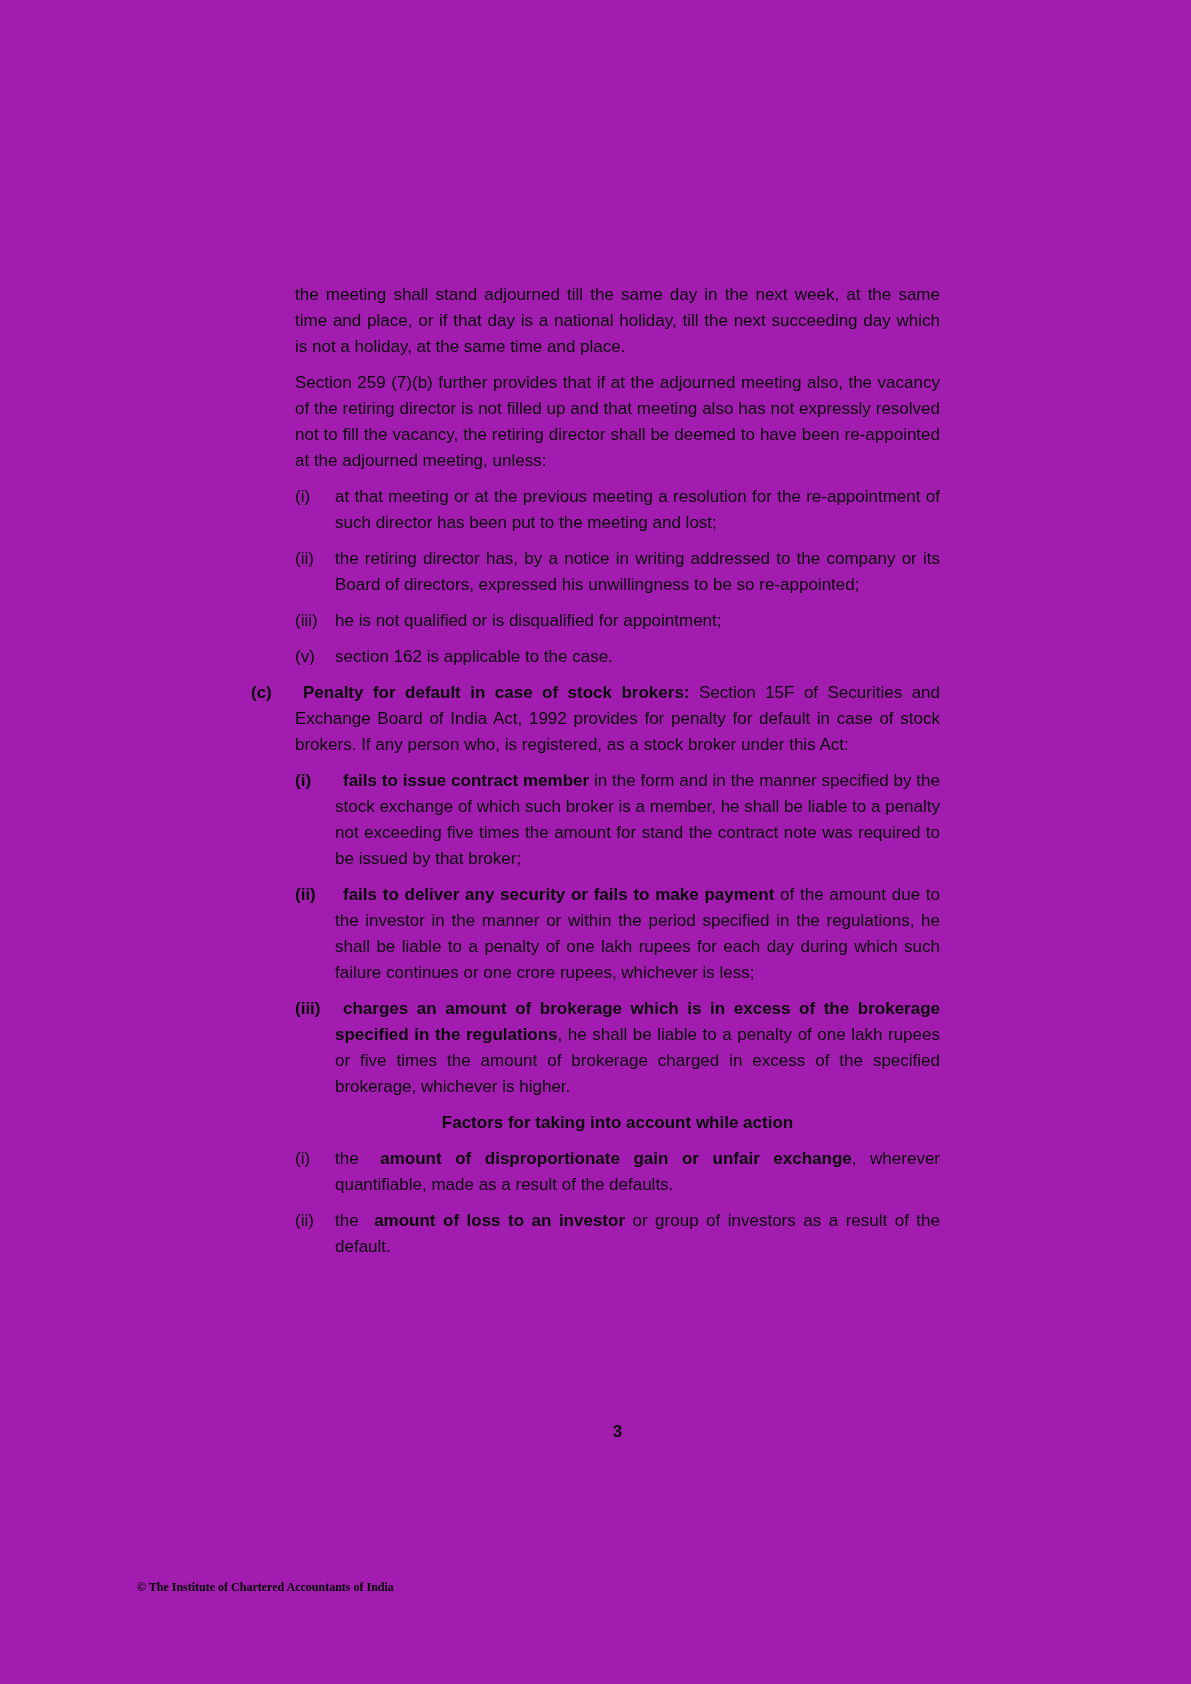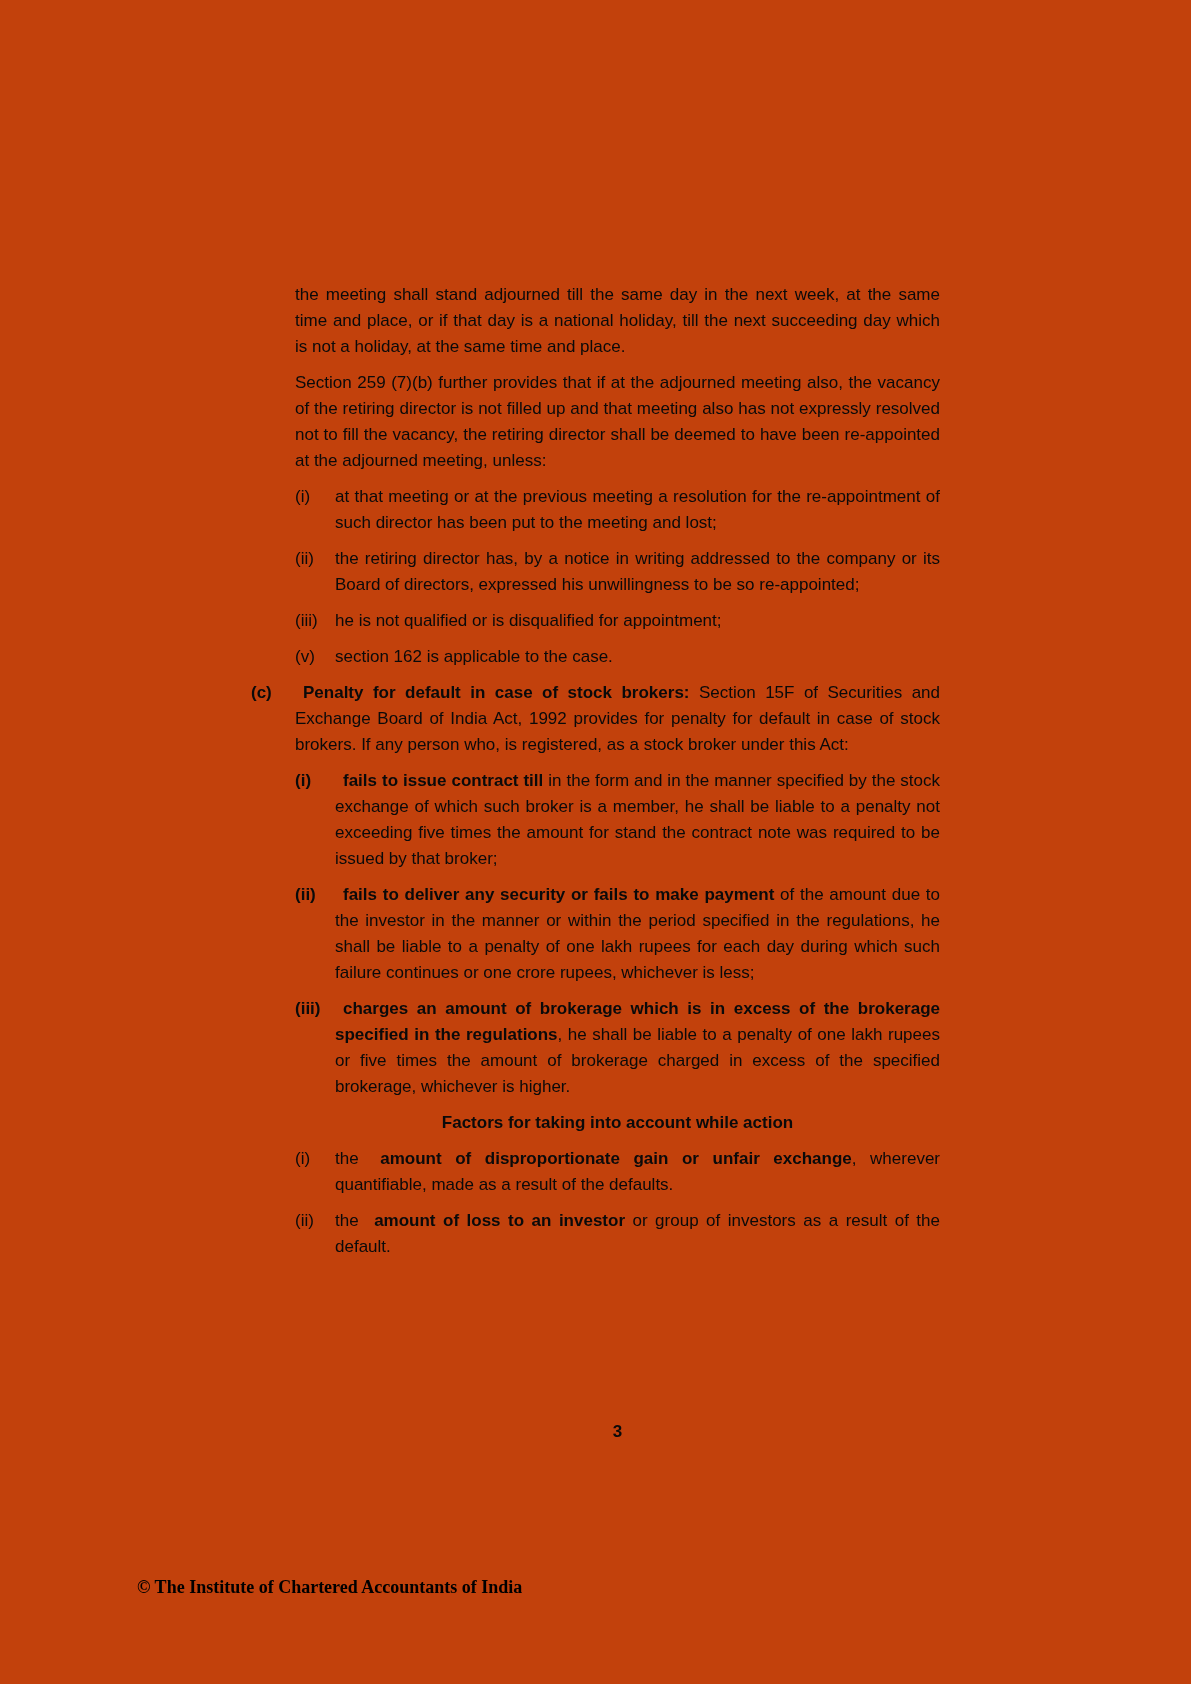--- a/index.html
+++ b/index.html
@@ -1,21 +1,21 @@
 <!DOCTYPE html>
 <html><head>
 <meta charset="utf-8">
 <style>
   * { margin: 0; padding: 0; box-sizing: border-box; }
   html, body { background: #ffffff; }
   .page {
     position: relative;
     width: 1191px;
     height: 1684px;
-    background: #c2410c;
+    background: #a21caf;
     font-family: "Liberation Sans", sans-serif;
     font-size: 17px;
     line-height: 26px;
     color: #0a0a0a;
     overflow: hidden;
   }
   .content {
     position: absolute;
     left: 251px;
     top: 282px;
@@ -54,21 +54,21 @@
     top: 1419px;
     text-align: center;
     font-weight: bold;
   }
   .footer {
     position: absolute;
     left: 137px;
     top: 1574px;
     font-family: "Liberation Serif", serif;
     font-weight: bold;
-    font-size: 18px;
+    font-size: 12px;
     color: #000000;
   }
 </style>
 </head>
 <body>
 
 <div class="page">
   <div class="content">
 
     <p class="para">the meeting shall stand adjourned till the same day in the next week, at the same time and place, or if that day is a national holiday, till the next succeeding day which is not a holiday, at the same time and place.</p>
@@ -92,21 +92,21 @@
       <div class="txt">section 162 is applicable to the case.</div>
     </div>
 
     <div class="item-c">
       <span class="marker">(c)</span>
       <div class="txt"><b>Penalty for default in case of stock brokers:</b><span> Section 15F of Securities and Exchange Board of India Act, 1992 provides for penalty for default in case of stock brokers. If any person who, is registered, as a stock broker under this Act:</span></div>
     </div>
 
     <div class="li bold-marker">
       <span class="marker">(i)</span>
-      <div class="txt"><b>fails to issue contract till</b><span> in the form and in the manner specified by the stock exchange of which such broker is a member, he shall be liable to a penalty not exceeding five times the amount for stand the contract note was required to be issued by that broker;</span></div>
+      <div class="txt"><b>fails to issue contract member</b><span> in the form and in the manner specified by the stock exchange of which such broker is a member, he shall be liable to a penalty not exceeding five times the amount for stand the contract note was required to be issued by that broker;</span></div>
     </div>
     <div class="li bold-marker">
       <span class="marker">(ii)</span>
       <div class="txt"><b>fails to deliver any security or fails to make payment</b><span> of the amount due to the investor in the manner or within the period specified in the regulations, he shall be liable to a penalty of one lakh rupees for each day during which such failure continues or one crore rupees, whichever is less;</span></div>
     </div>
     <div class="li bold-marker">
       <span class="marker">(iii)</span>
       <div class="txt"><b>charges an amount of brokerage which is in excess of the brokerage specified in the regulations</b><span>, he shall be liable to a penalty of one lakh rupees or five times the amount of brokerage charged in excess of the specified brokerage, whichever is higher.</span></div>
     </div>
 

